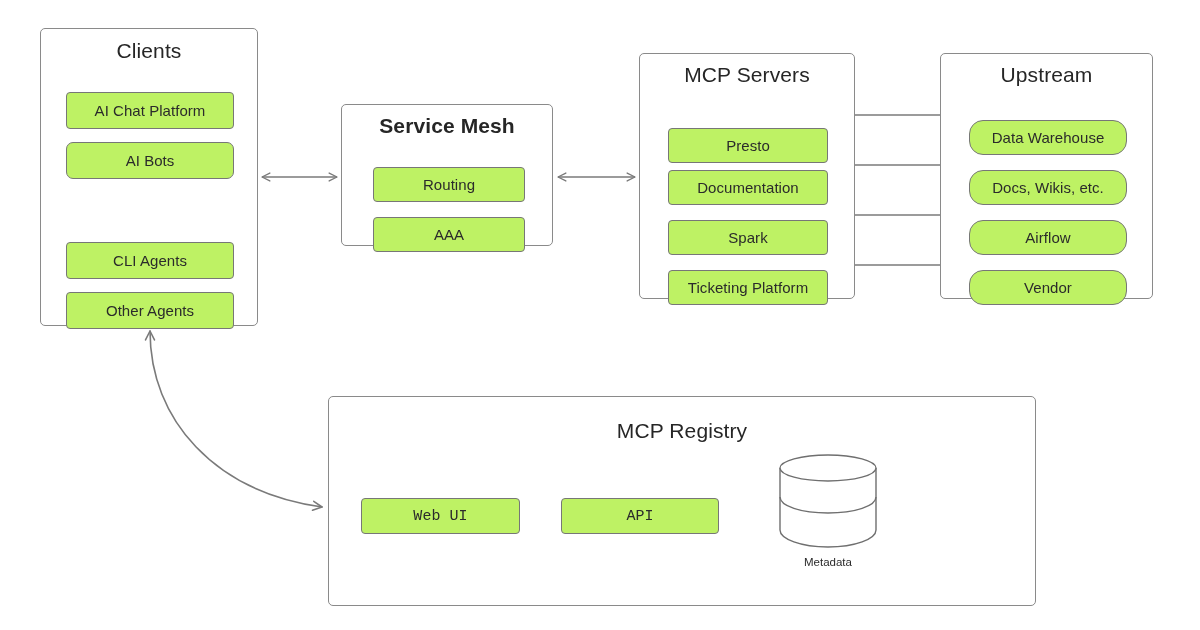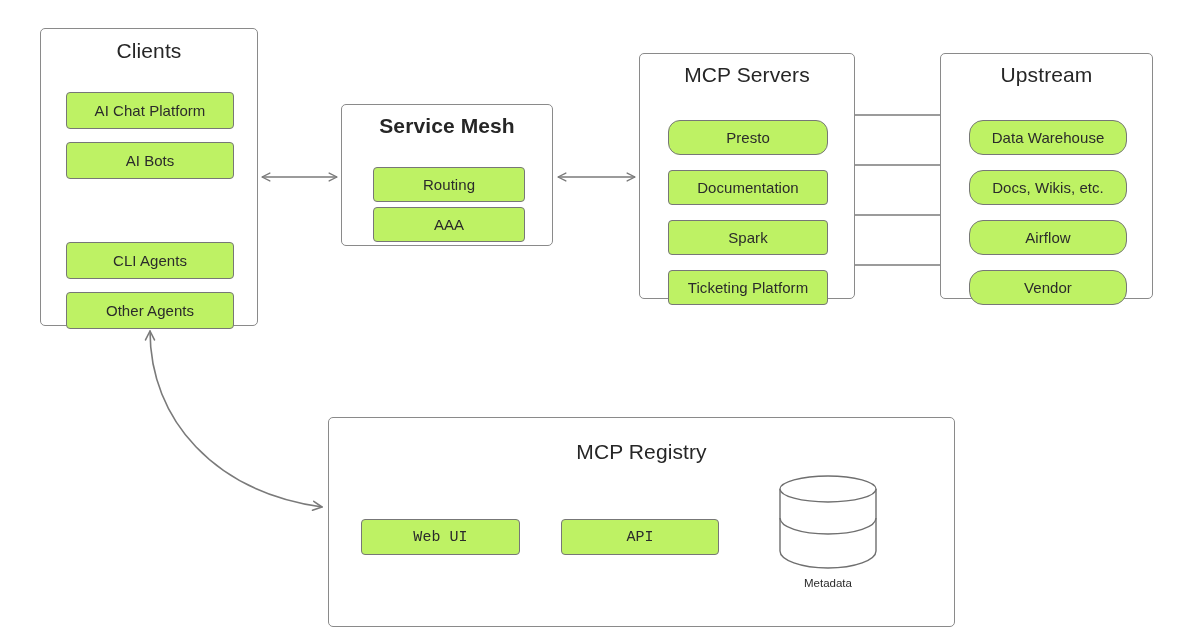--- a/index.html
+++ b/index.html
@@ -74,52 +74,52 @@
     white-space: nowrap;
     z-index: 3;
     margin-top: 21px;
   }
 
   
   #clients-group { left: 40px;  top: 28px;  width: 218px; height: 298px; }
   #clients-group .group-title { top: 10px; }
   #clients-group .node { left: 25px; width: 168px; height: 37px; }
   #clients-node-0 { top: 42px; }
-  #clients-node-1 { top: 92px; }
+  #clients-node-1 { top: 92px; border-radius: 7px; }
   #clients-node-2 { top: 142px; }
   #clients-node-3 { top: 192px; }
   #clients-node-4 { top: 242px; }
 
   
   #mesh-group { left: 341px; top: 104px; width: 212px; height: 142px; }
   #mesh-group .group-title { top: 9px; font-weight: bold; }
   #mesh-group .node { left: 31px; width: 152px; height: 35px; }
   #mesh-node-0 { top: 41px; }
-  #mesh-node-1 { top: 81px; text-align: right; }
+  #mesh-node-1 { top: 91px; text-align: right; }
 
   
   #servers-group { left: 639px; top: 53px; width: 216px; height: 246px; }
   #servers-group .group-title { top: 9px; }
   #servers-group .node { left: 28px; width: 160px; height: 35px; }
-  #servers-node-0 { top: 45px; border-radius: 12px; }
+  #servers-node-0 { top: 53px; }
   #servers-node-1 { top: 95px; }
   #servers-node-2 { top: 145px; }
   #servers-node-3 { top: 195px; }
 
   
   #upstream-group { left: 940px; top: 53px; width: 213px; height: 246px; }
   #upstream-group .group-title { top: 9px; }
   #upstream-group .node { left: 28px; width: 158px; height: 35px; border-radius: 14px; }
   #upstream-node-0 { top: 45px; }
   #upstream-node-1 { top: 95px; }
   #upstream-node-2 { top: 145px; }
   #upstream-node-3 { top: 195px; }
 
   
-  #registry-group { left: 328px; top: 417px; width: 627px; height: 210px; }
+  #registry-group { left: 328px; top: 396px; width: 708px; height: 210px; }
   #registry-group .group-title { top: 22px; }
   #registry-group .node { top: 80px; height: 36px; font-family: Liberation Mono, monospace; }
   #registry-node-0 { left: 32px;  width: 159px; }
   #registry-node-1 { left: 232px; width: 158px; }
 
   
   #db-wrap {
     position: absolute;
     left: 443px;
     top: 55px;

